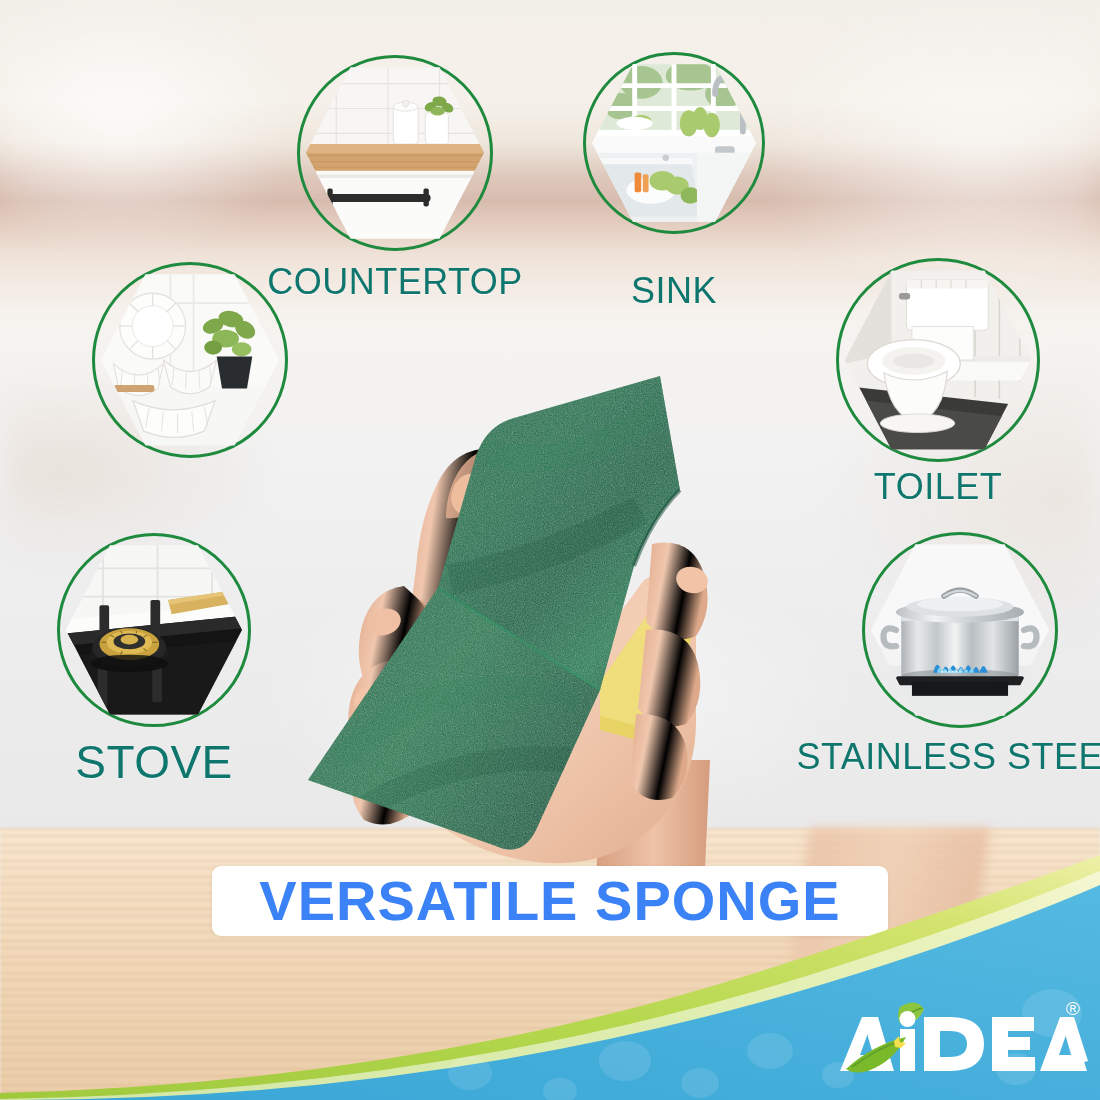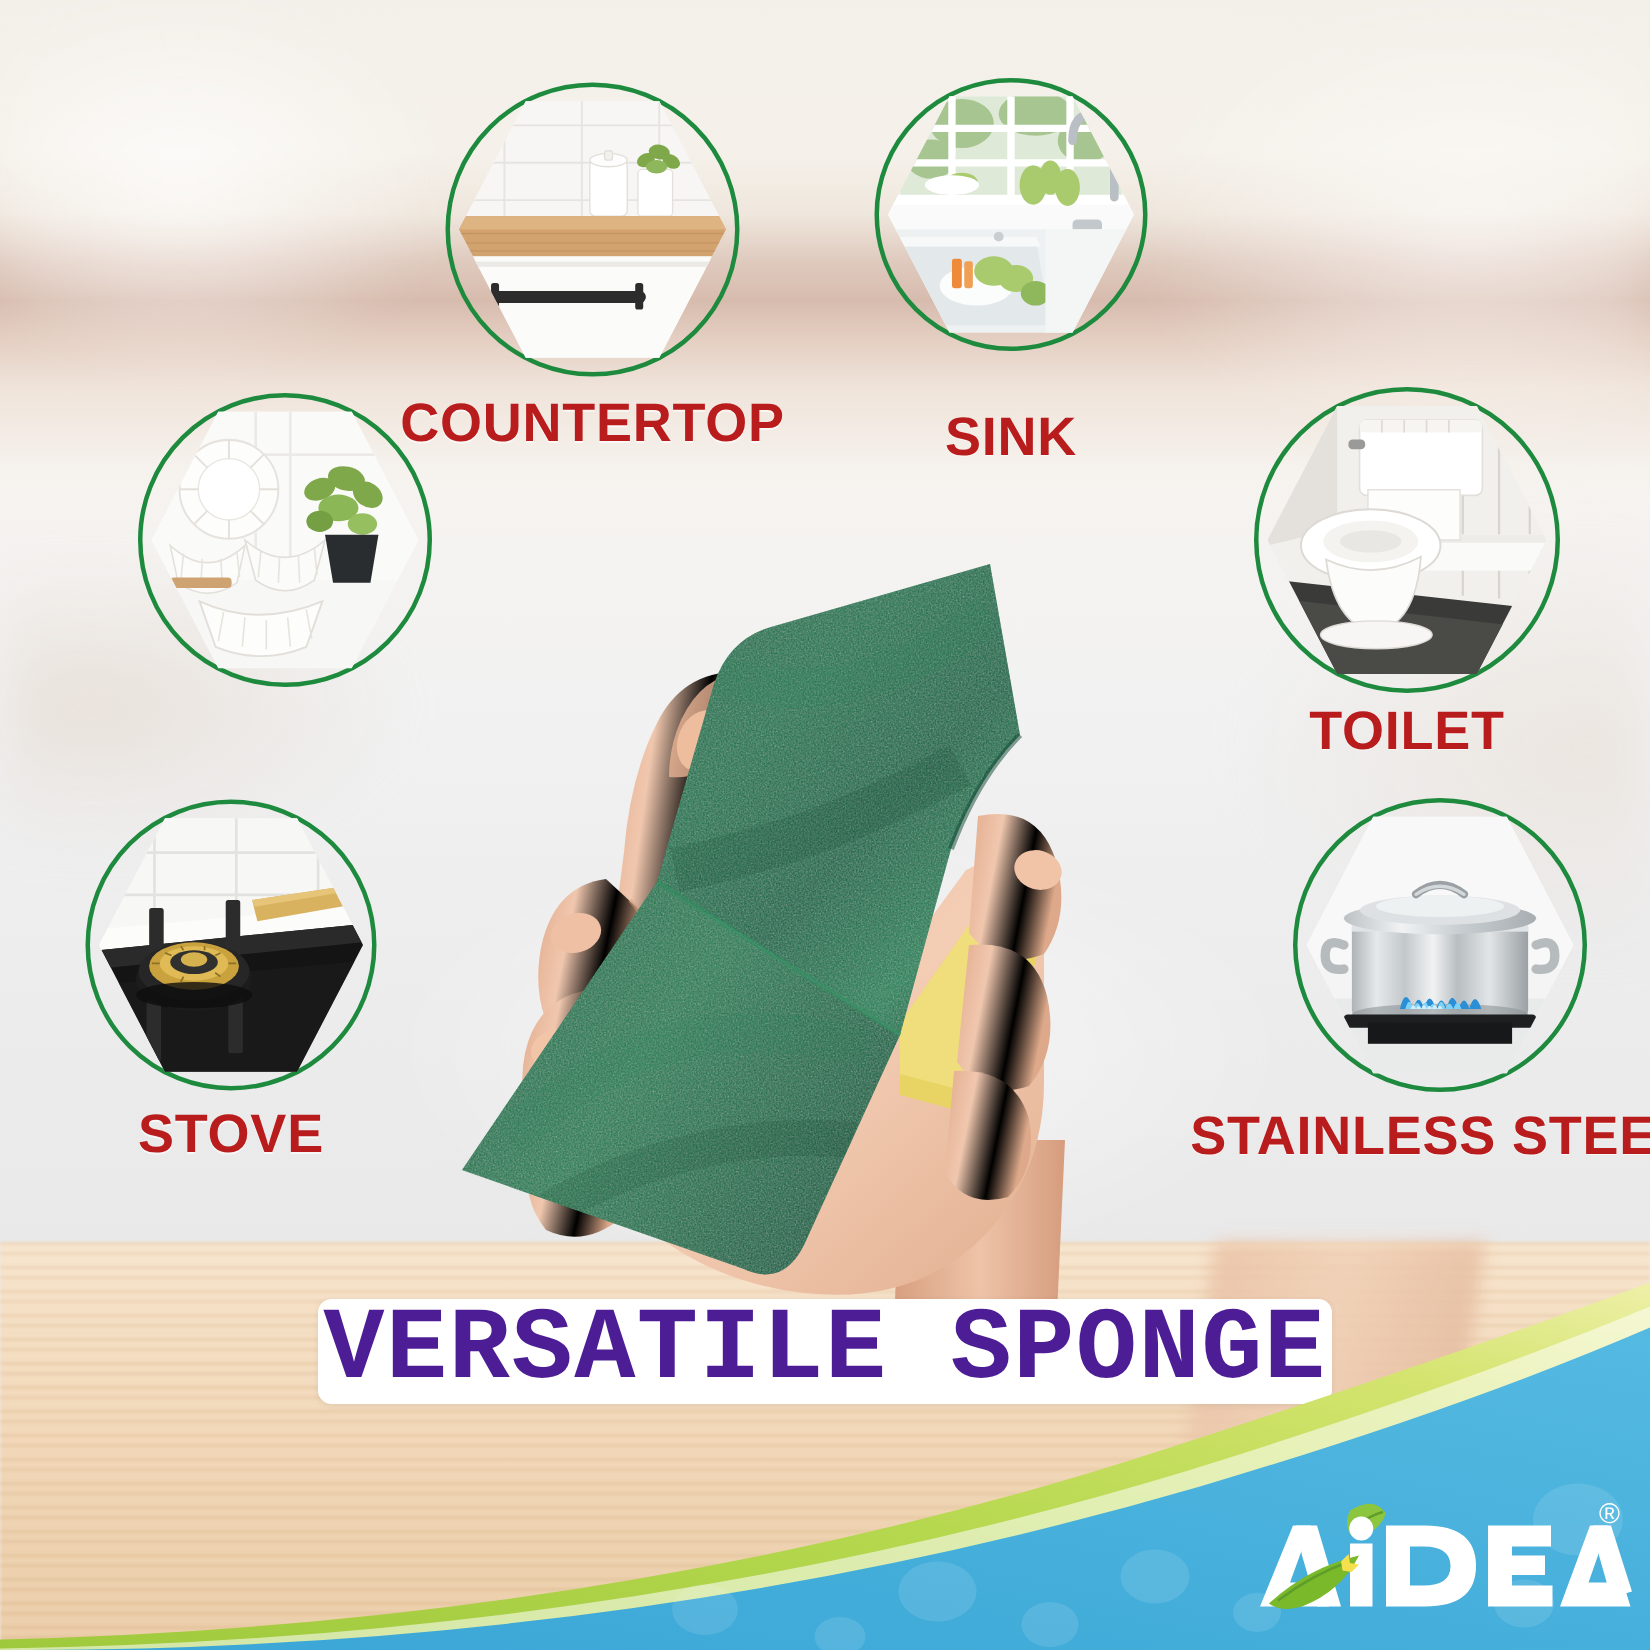--- a/index.html
+++ b/index.html
@@ -73,22 +73,22 @@
   .hexclip{
     position:absolute;left:6px;top:6px;right:6px;bottom:6px;
     -webkit-clip-path:polygon(25% 2%,75% 2%,100% 50%,75% 98%,25% 98%,0% 50%);
     clip-path:polygon(25% 2%,75% 2%,100% 50%,75% 98%,25% 98%,0% 50%);
     overflow:hidden;
   }
   .hexclip svg{display:block;width:100%;height:100%;}
   .flabel{
     position:absolute;left:50%;transform:translateX(-50%);
     white-space:nowrap;
-    color:#b91c1c;
-    font-weight:bold;
+    color:#0f766e;
+    font-weight:normal;
     letter-spacing:.5px;
     text-shadow:0 1px 0 rgba(255,255,255,.6);
   }
 
   
   #f-countertop{left:297px;top:55px;}
   #f-countertop .ring{width:196px;height:196px;}
   #f-countertop .flabel{top:206px;font-size:36px;}
 
   #f-sink{left:583px;top:52px;}
@@ -98,40 +98,40 @@
   #f-dishes{left:92px;top:262px;}
   #f-dishes .ring{width:196px;height:196px;}
   #f-dishes .flabel{top:200px;font-size:36px;}
 
   #f-toilet{left:836px;top:258px;}
   #f-toilet .ring{width:204px;height:204px;}
   #f-toilet .flabel{top:208px;font-size:36px;}
 
   #f-stove{left:57px;top:533px;}
   #f-stove .ring{width:194px;height:194px;}
-  #f-stove .flabel{top:202px;font-size:36px;}
+  #f-stove .flabel{top:202px;font-size:46px;}
 
   #f-steel{left:862px;top:532px;}
   #f-steel .ring{width:196px;height:196px;}
   #f-steel .flabel{top:204px;font-size:36px;}
 
   
   .hand-wrap{position:absolute;left:300px;top:330px;width:520px;height:560px;}
   .hand-wrap svg{display:block;width:100%;height:100%;}
 
   
   .banner{
     position:absolute;left:212px;top:866px;width:676px;height:70px;
     background:#ffffff;border-radius:9px;
     display:flex;align-items:center;justify-content:center;
     box-shadow:0 1px 4px rgba(0,0,0,.07);
   }
   .banner-text{
-    color:#4c1d95;font-size:68px;font-weight:bold;
-    letter-spacing:1px;line-height:1;white-space:nowrap;font-family:Liberation Mono, monospace;
+    color:#3b82f6;font-size:56px;font-weight:bold;
+    letter-spacing:1px;line-height:1;white-space:nowrap;
   }
 
   
   .swoosh{position:absolute;left:0;top:855px;width:1100px;height:245px;}
   .swoosh svg{display:block;width:100%;height:100%;}
 
   
   .logo{position:absolute;left:838px;top:995px;width:250px;height:86px;}
   .logo svg{display:block;width:100%;height:100%;}
 </style>

